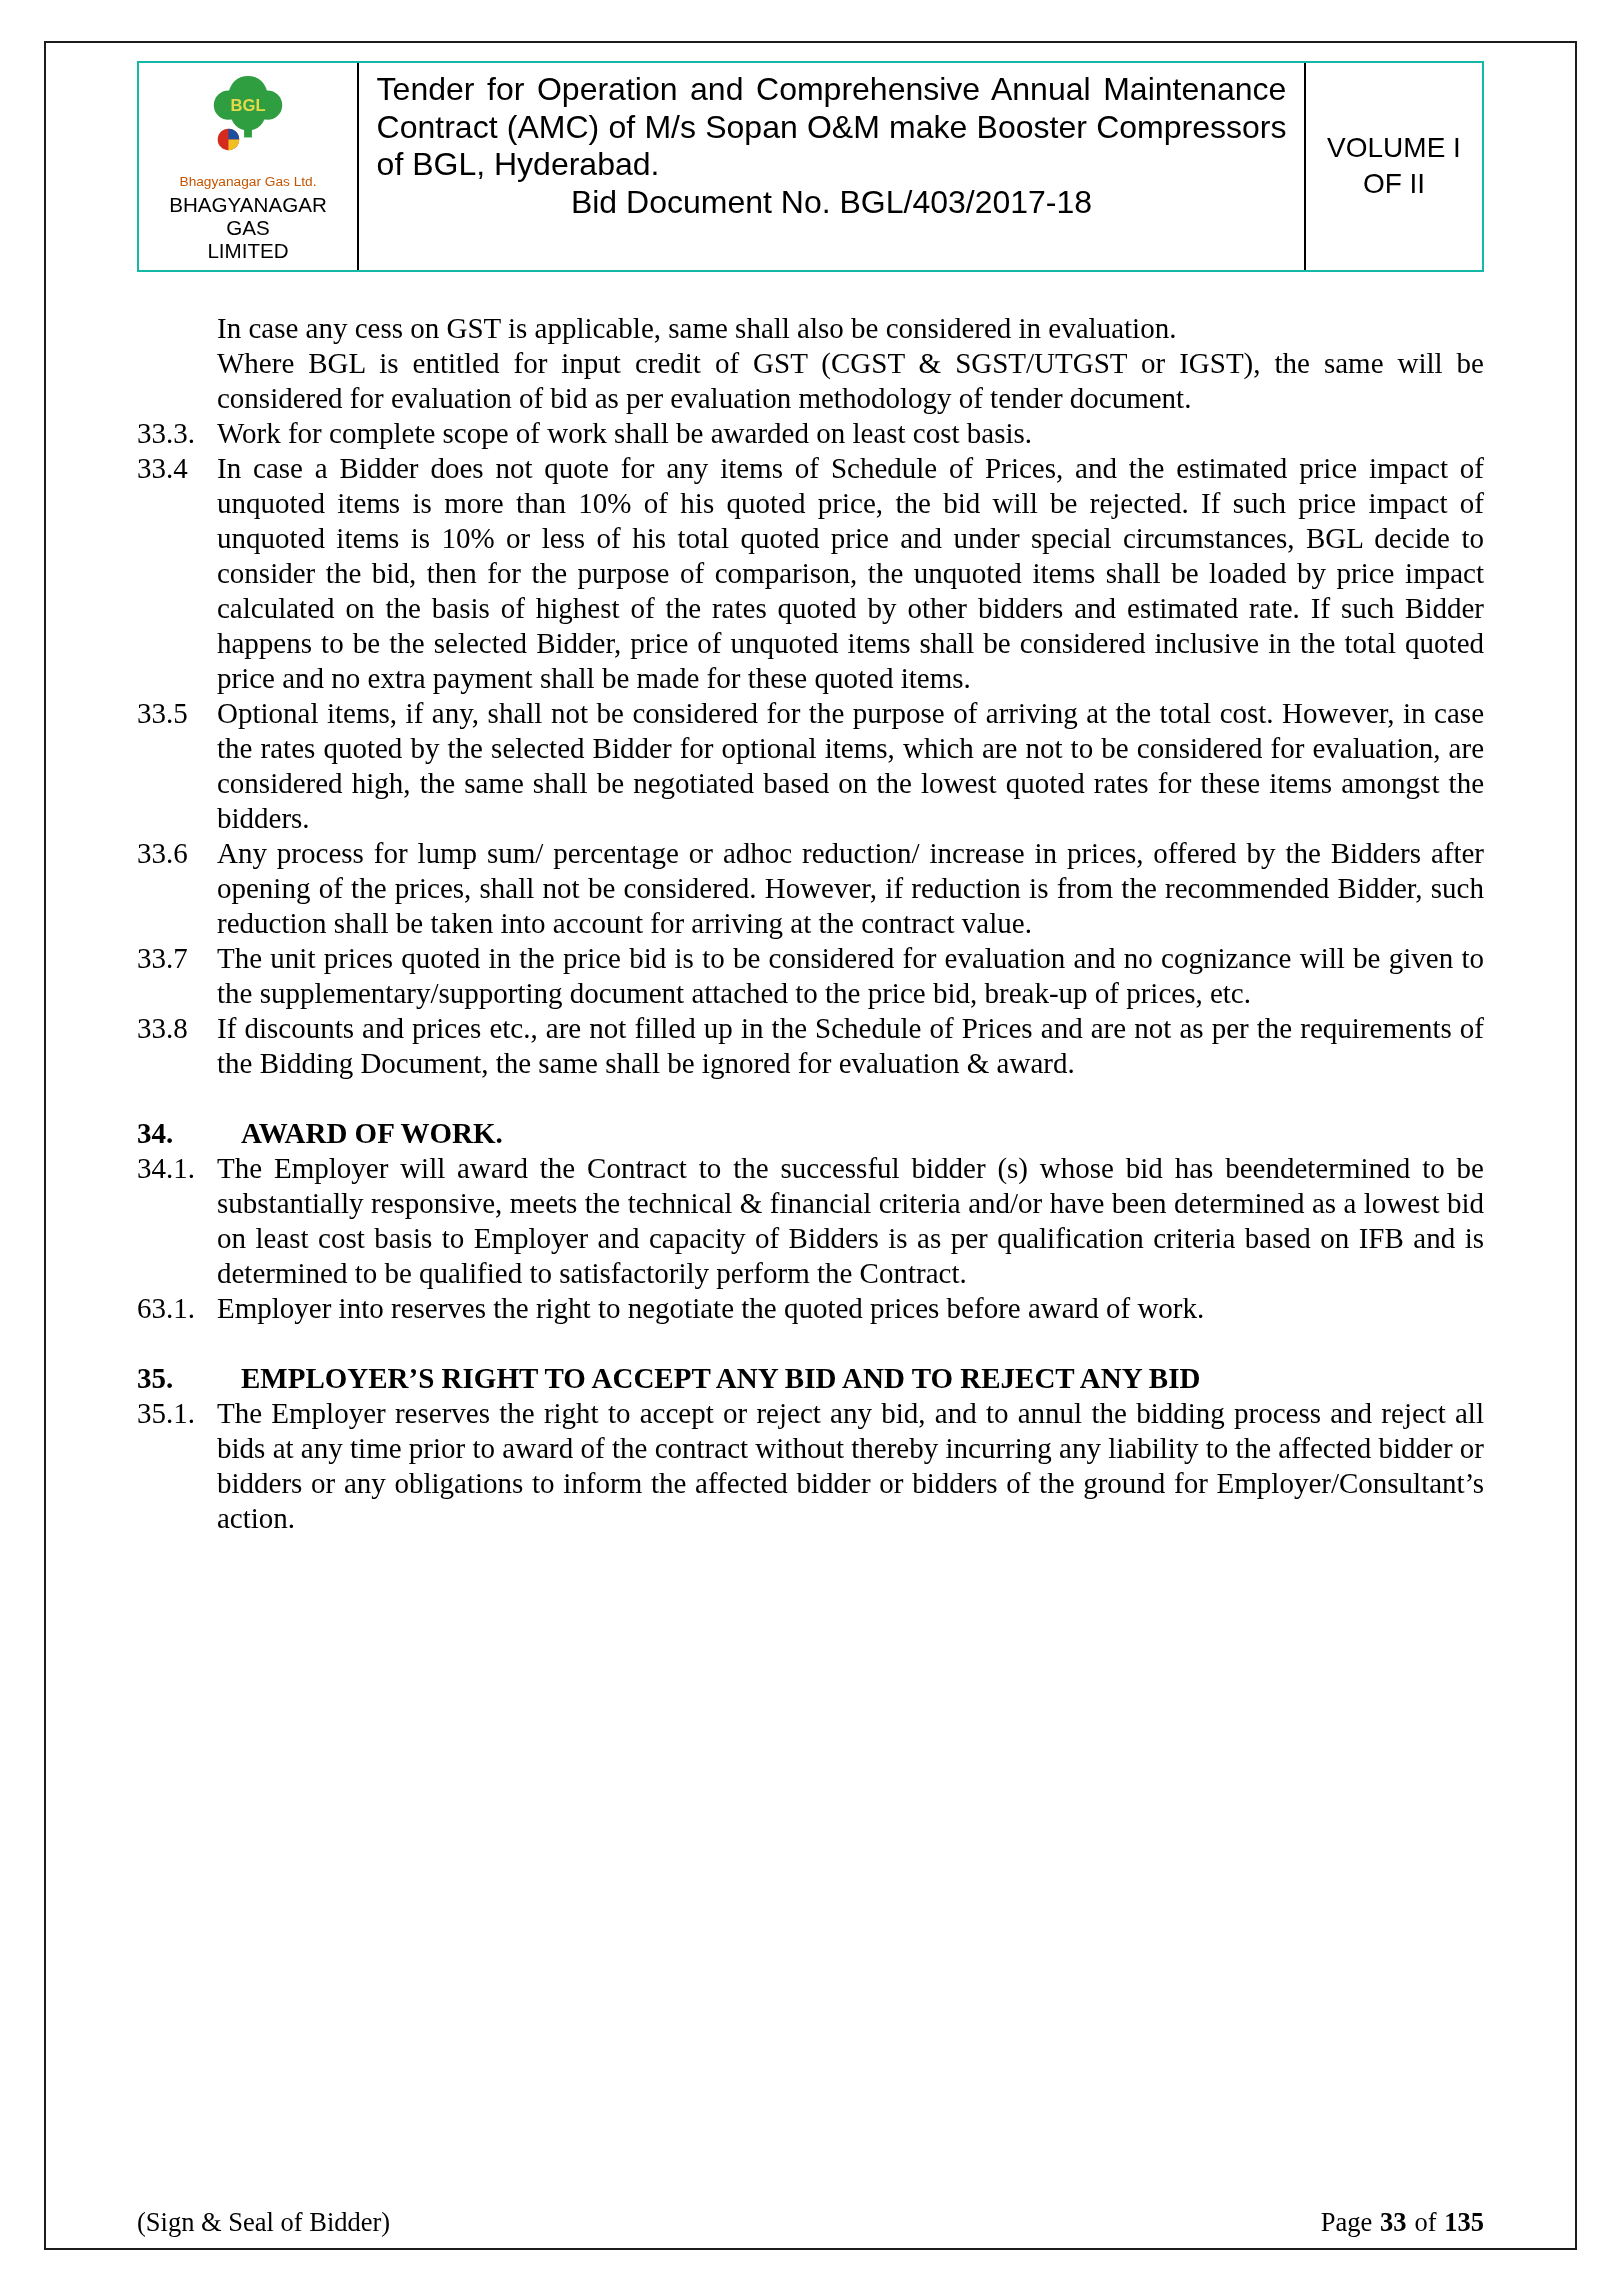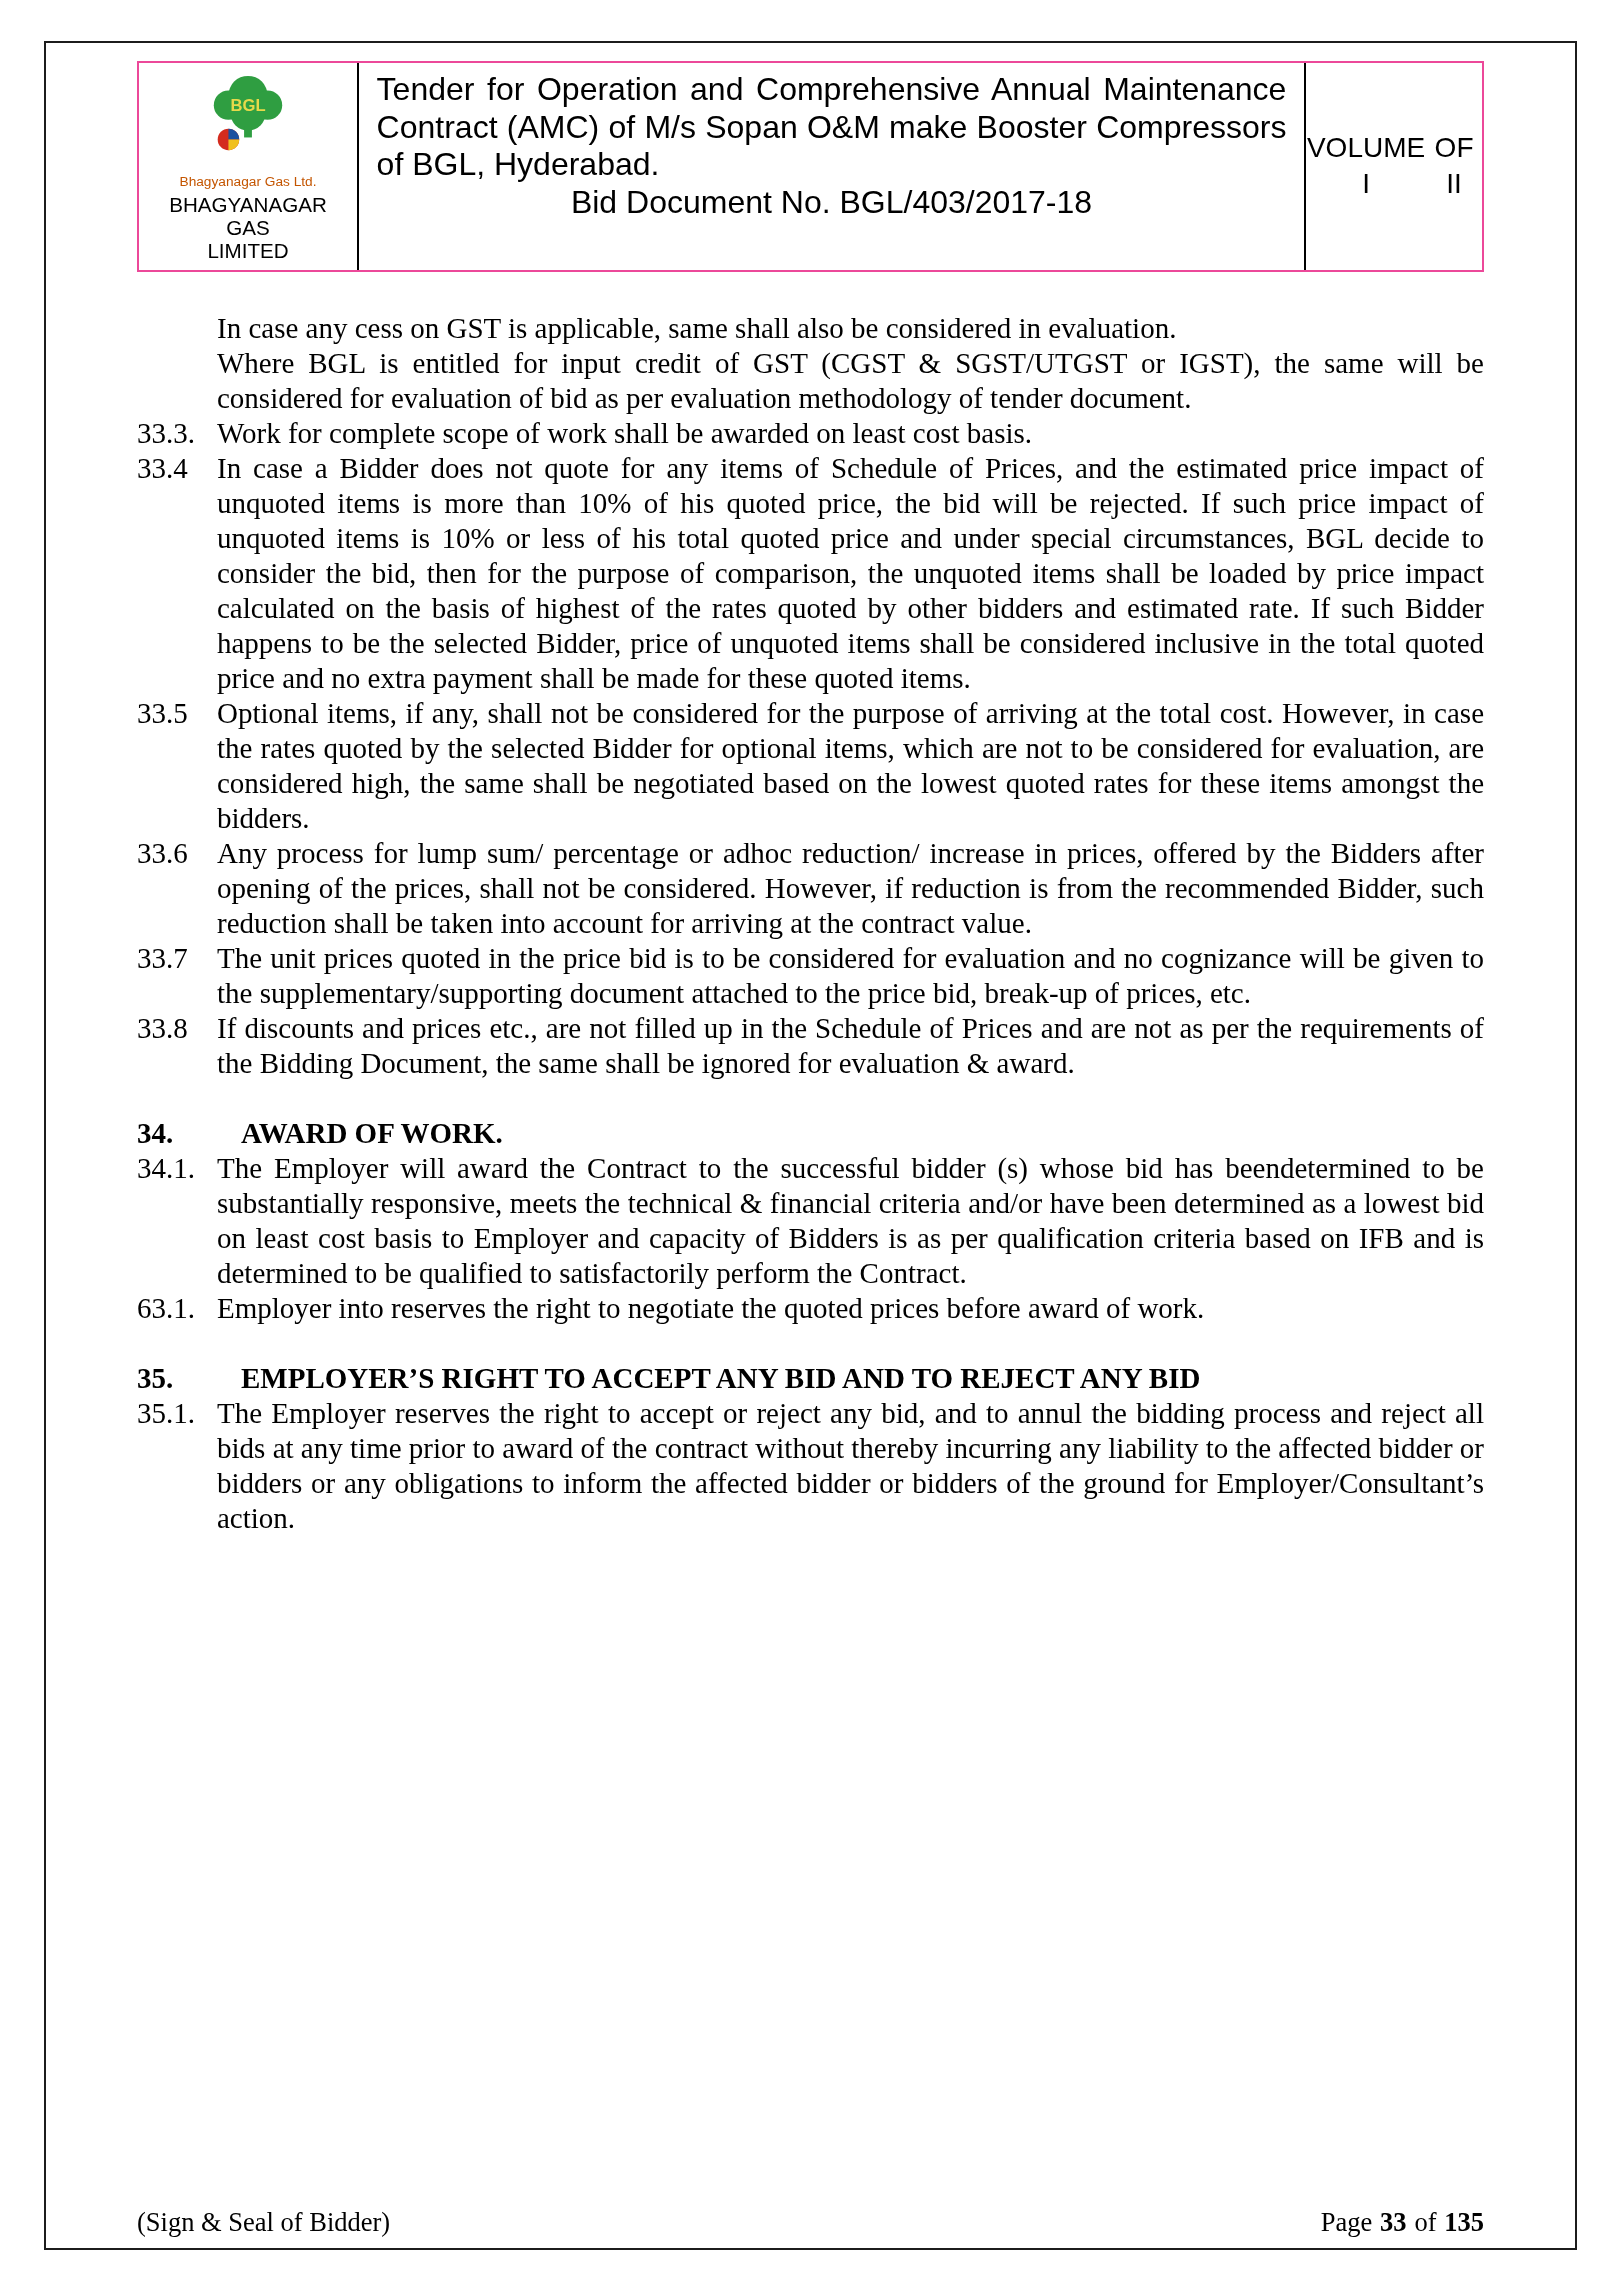--- a/index.html
+++ b/index.html
@@ -20,21 +20,21 @@
     border: 2px solid #1c1c1c;
   }
   .content {
     position: absolute;
     left: 137px; top: 61px;
     width: 1347px;
   }
   
   .header-table {
     display: flex;
-    border: 2px solid #ec4899;
+    border: 2px solid #14b8a6;
     background: #fff;
   }
   .cell { border-right: 2px solid #000; }
   .cell:last-child { border-right: none; }
   .logo-cell {
     width: 220px;
     display: flex;
     flex-direction: column;
     align-items: center;
     justify-content: center;
@@ -49,20 +49,21 @@
     padding: 7.8px 17.6px 7.8px 17.6px;
     font-family: "Liberation Sans", sans-serif;
     font-size: 32px;
     line-height: 1.18;
   }
   .tender-title { text-align: justify; }
   .bid-doc { text-align: center; }
   .volume-cell {
     width: 176px;
     display: flex;
+    flex-direction: column;
     align-items: center;
     justify-content: center;
     font-family: "Liberation Sans", sans-serif;
     font-size: 28px;
     line-height: 1.3;
     text-align: center;
   }
   
   .body-items {
     margin-top: 39px;

